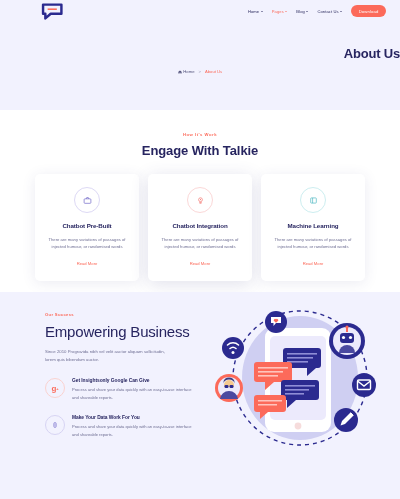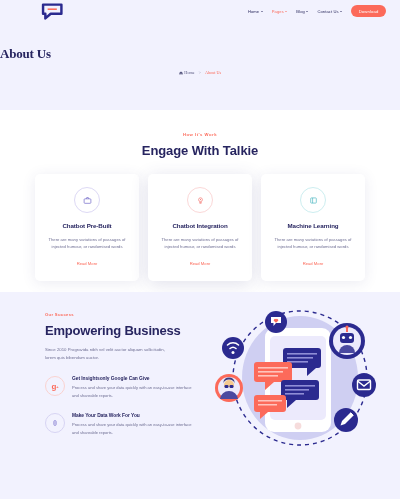--- a/index.html
+++ b/index.html
@@ -51,21 +51,21 @@
     background: #fc6a5a;
     color: #fff;
     font-size: 4.2px;
     padding: 3.2px 7.5px;
     border-radius: 9px;
     border: none;
     letter-spacing: .15px;
     cursor: pointer;
     font-family: "Liberation Sans", sans-serif;
   }
-  .hero-body { text-align: left; padding-top: 24px; font-family: Liberation Serif, serif; }
+  .hero-body { text-align: right; padding-top: 24px; }
   .hero-title {
     font-size: 13px;
     font-weight: bold;
     color: #272560;
     letter-spacing: -.2px;
   }
   .crumbs {
     margin-top: 8px;
     display: flex;
     align-items: center;
@@ -150,22 +150,22 @@
     padding: 20px 0 0 45px;
     position: relative;
   }
   .emp-eyebrow {
     font-size: 4.2px;
     color: #fc6a5a;
     font-weight: bold;
     letter-spacing: .3px;
   }
   .emp-title {
-    font-size: 13px;
-    font-weight: bold;
+    font-size: 15px;
+    font-weight: normal;
     color: #272560;
     margin-top: 6px;
     letter-spacing: -.2px;
   }
   .emp-text {
     font-size: 4.3px;
     color: #6e6e93;
     line-height: 1.9;
     margin-top: 8px;
     width: 130px;

